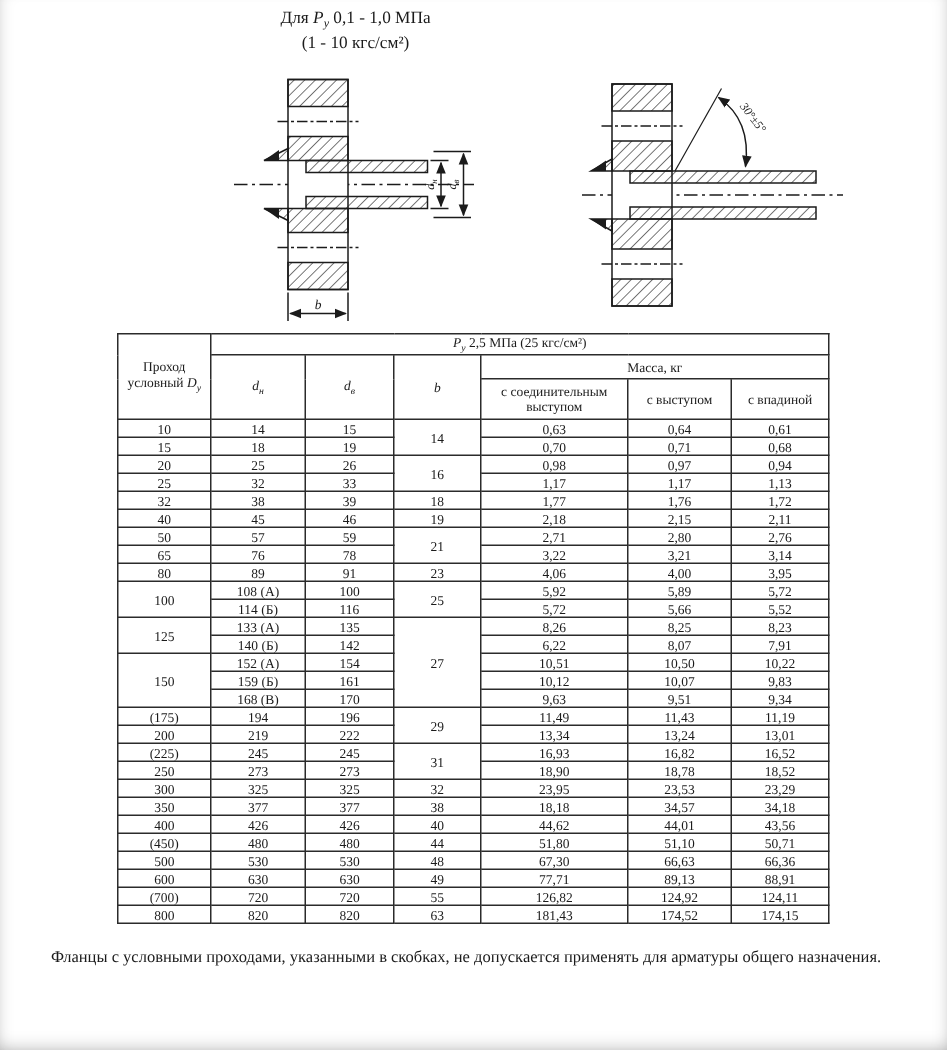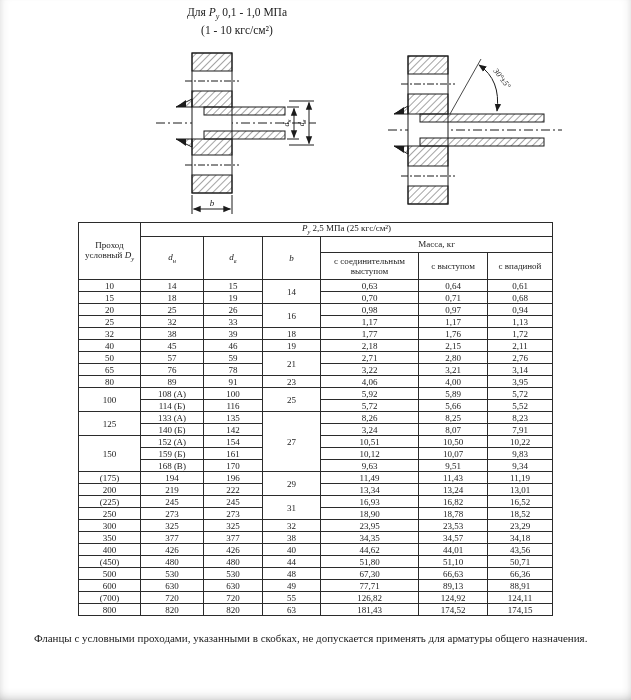--- a/index.html
+++ b/index.html
@@ -258,21 +258,21 @@
           <td>133 (А)</td>
           <td>135</td>
           <td rowspan="5">27</td>
           <td>8,26</td>
           <td>8,25</td>
           <td>8,23</td>
         </tr>
         <tr>
           <td>140 (Б)</td>
           <td>142</td>
-          <td>3,24</td>
+          <td>6,22</td>
           <td>8,07</td>
           <td>7,91</td>
         </tr>
         <tr>
           <td rowspan="3">150</td>
           <td>152 (А)</td>
           <td>154</td>
           <td>10,51</td>
           <td>10,50</td>
           <td>10,22</td>
@@ -332,21 +332,21 @@
           <td>32</td>
           <td>23,95</td>
           <td>23,53</td>
           <td>23,29</td>
         </tr>
         <tr>
           <td>350</td>
           <td>377</td>
           <td>377</td>
           <td>38</td>
-          <td>34,35</td>
+          <td>18,18</td>
           <td>34,57</td>
           <td>34,18</td>
         </tr>
         <tr>
           <td>400</td>
           <td>426</td>
           <td>426</td>
           <td>40</td>
           <td>44,62</td>
           <td>44,01</td>

